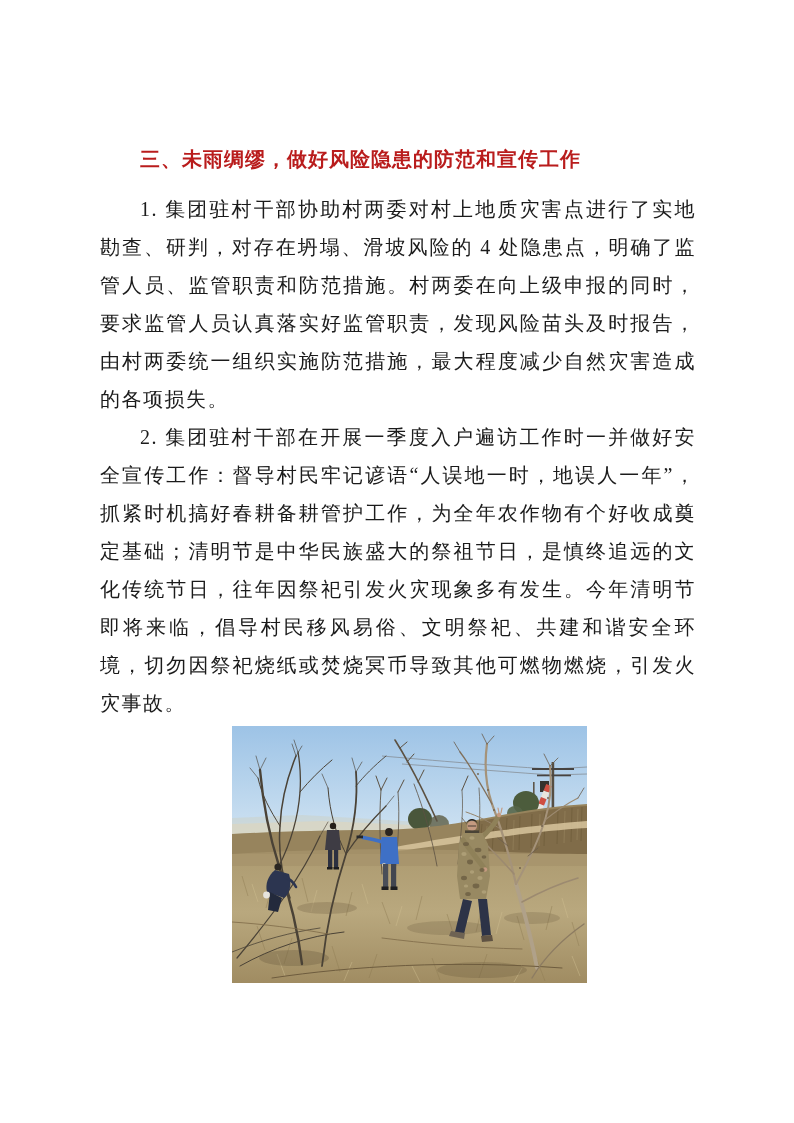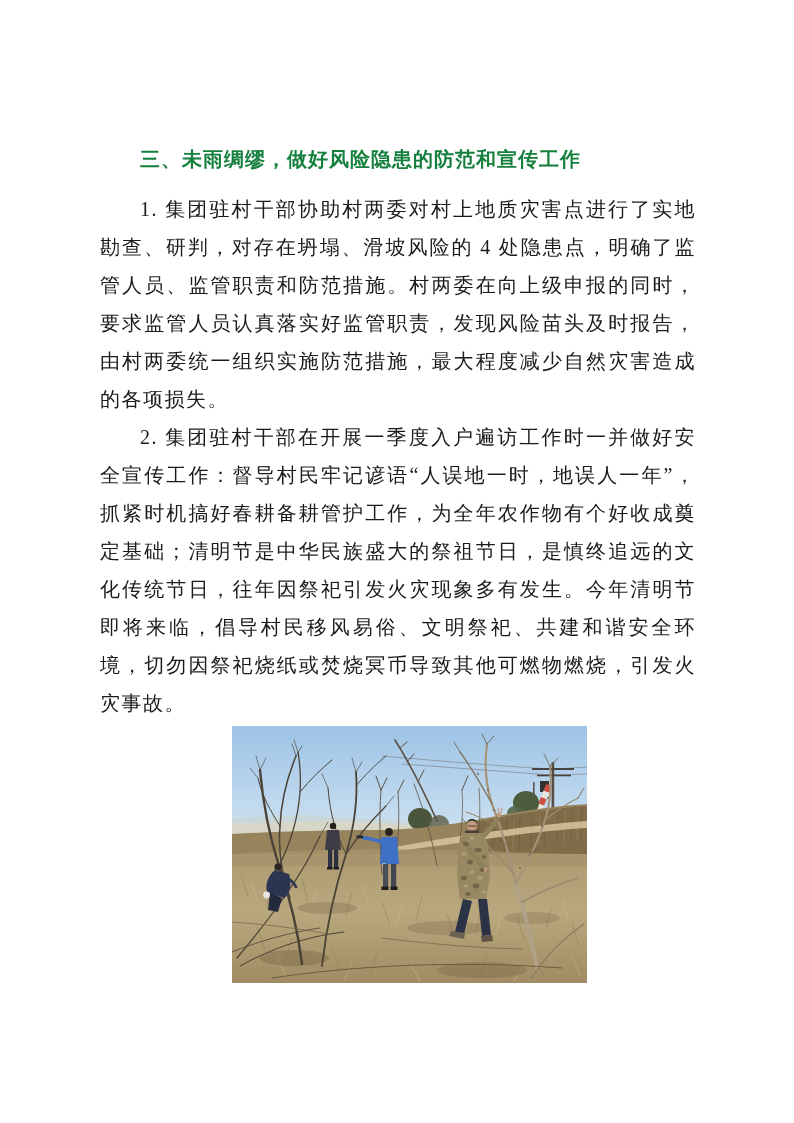--- a/index.html
+++ b/index.html
@@ -15,21 +15,21 @@
     position:absolute;
     left:100px;top:140px;
     width:596px;
     color:#1b1b1b;
   }
   .doc-heading{
     margin:0 0 12px 0;
     font-size:20px;
     line-height:38px;
     font-weight:bold;
-    color:#15803d;
+    color:#b91c1c;
     text-indent:2em;
     letter-spacing:1px;
     font-family:"Liberation Sans","DejaVu Sans",sans-serif;
   }
   .body-para{
     margin:0;
     font-size:20px;
     line-height:38px;
     letter-spacing:1.5px;
     text-align:justify;

